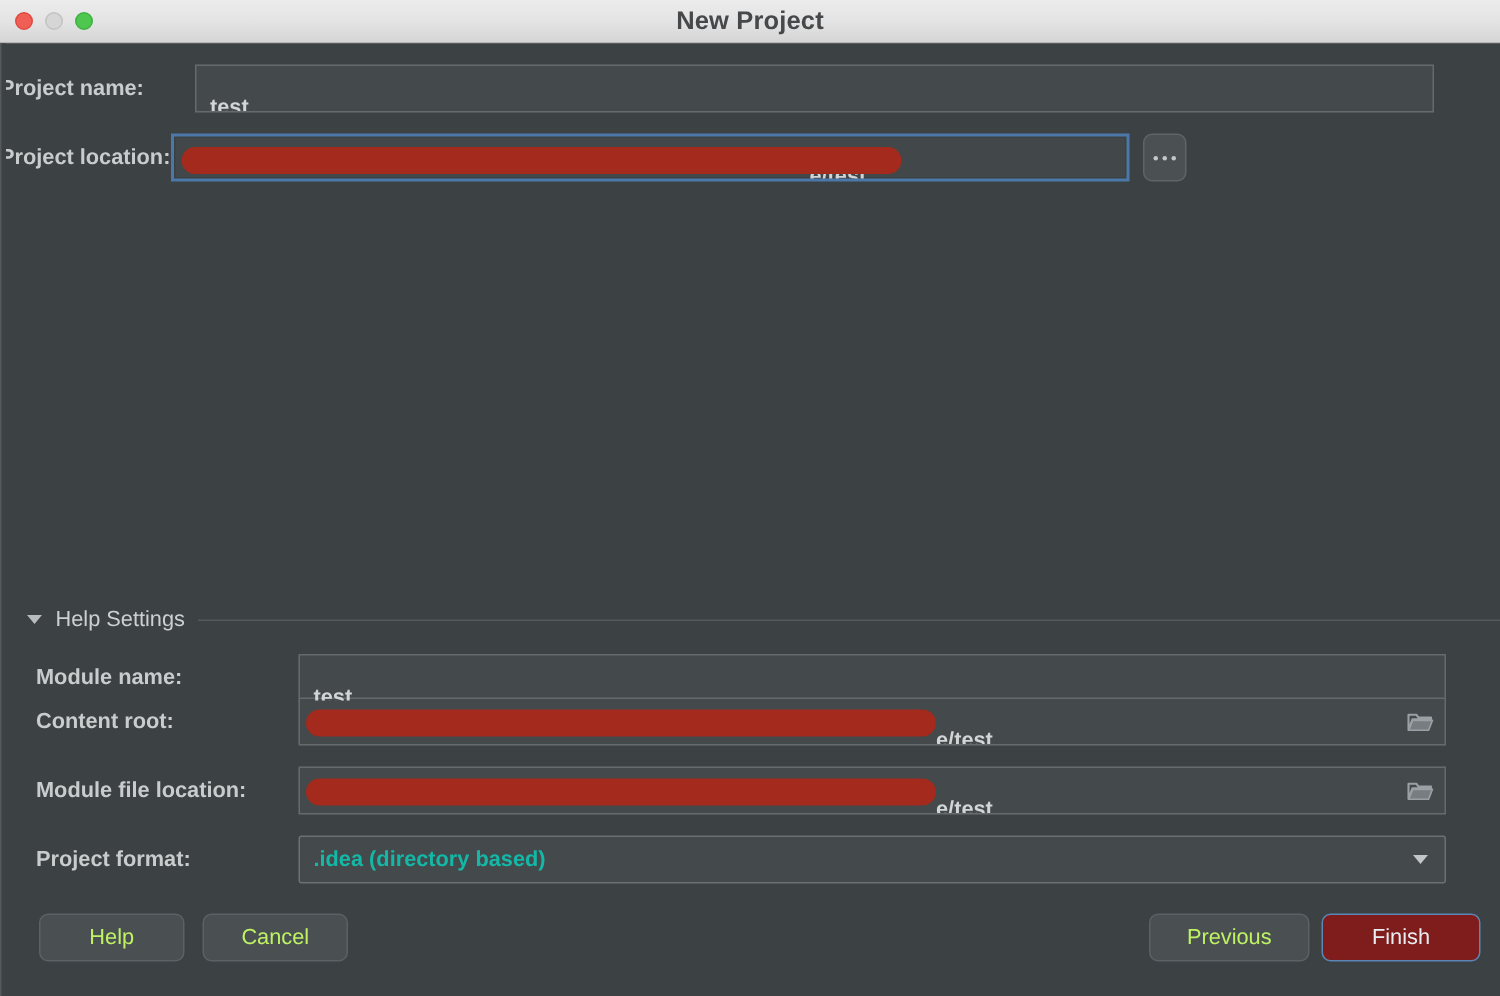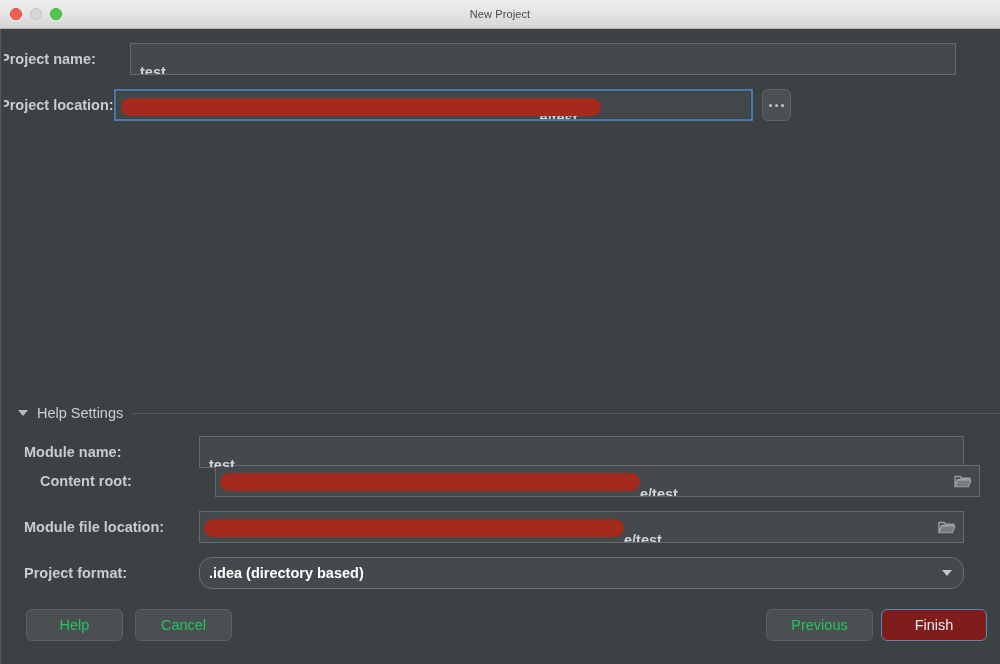--- a/index.html
+++ b/index.html
@@ -65,24 +65,25 @@
     display: block;
   }
   .light.close   { background: #f05f55; border: 1px solid #e0493f; }
   .light.min     { background: #d6d6d6; border: 1px solid #c2c2c2; }
   .light.zoom    { background: #4fc74f; border: 1px solid #3fb13f; }
 
   #window-title {
     position: absolute;
     left: 0; right: 0;
     text-align: center;
-    font-size: 11px;
+    font-size: 17px;
     color: #46484a;
     letter-spacing: .1px;
     pointer-events: none;
+    font-weight: bold;
   }
 
   
   #body {
     flex: 1 1 auto;
     position: relative;
     background: #3c4144;
     padding: 0 18px;
   }
 
@@ -198,22 +199,22 @@
     height: 1px;
     background: #54595c;
   }
 
   
   .dropdown {
     position: relative;
     height: 32px;
     background: #44494c;
     border: 1px solid #6a7073;
-    border-radius: 13px;
-    color: #ffffff;
+    border-radius: 2px;
+    color: #14b8a6;
     font-size: 14.5px;
     display: flex;
     align-items: center;
     padding: 0 9px;
   }
   .dropdown .chevron {
     position: absolute;
     right: 11px;
     top: 50%;
     transform: translateY(-50%);
@@ -229,21 +230,21 @@
     left: 0; right: 0;
     bottom: 0;
     height: 68px;
   }
   .btn {
     position: absolute;
     height: 32px;
     border-radius: 6px;
     background: #4a4f52;
     border: 1px solid #5b6164;
-    color: #22c55e;
+    color: #bef264;
     font-size: 14.5px;
     display: flex;
     align-items: center;
     justify-content: center;
   }
   .btn.primary {
     background: #7f1d1d;
     border: 1px solid #5b86b6;
     color: #e9edf1;
   }
@@ -292,21 +293,21 @@
       <span class="ms-rule"></span>
     </div>
 
     <div class="row" style="left:24px; top:407px; width:940px;">
       <div class="field-label" style="width:175px;">Module name:</div>
       <div class="text-input" style="width:765px;">
         <span class="value">test</span>
       </div>
     </div>
 
-    <div class="row" style="left:40px; top:436px; width:940px;">
+    <div class="row" style="left:24px; top:436px; width:940px;">
       <div class="field-label" style="width:175px;">Content root:</div>
       <div class="text-input" style="width:765px;">
         <span class="redaction" style="left:4px; top:7px; width:420px; height:18px;"></span>
         <span class="value" style="margin-left:415px;">e/test</span>
         <span class="folder-btn">
           <svg width="18" height="15" viewBox="0 0 18 15" aria-hidden="true">
             <path d="M1 2.5h5.2l1.4 1.8H16v1.2H3.6L1 12.6Z" fill="none" stroke="#9aa0a3" stroke-width="1.4" stroke-linejoin="round"></path>
             <path d="M3.8 6.2H17l-2.6 6.6H1.2Z" fill="#777d80" stroke="#9aa0a3" stroke-width="1.1" stroke-linejoin="round"></path>
           </svg>
         </span>

